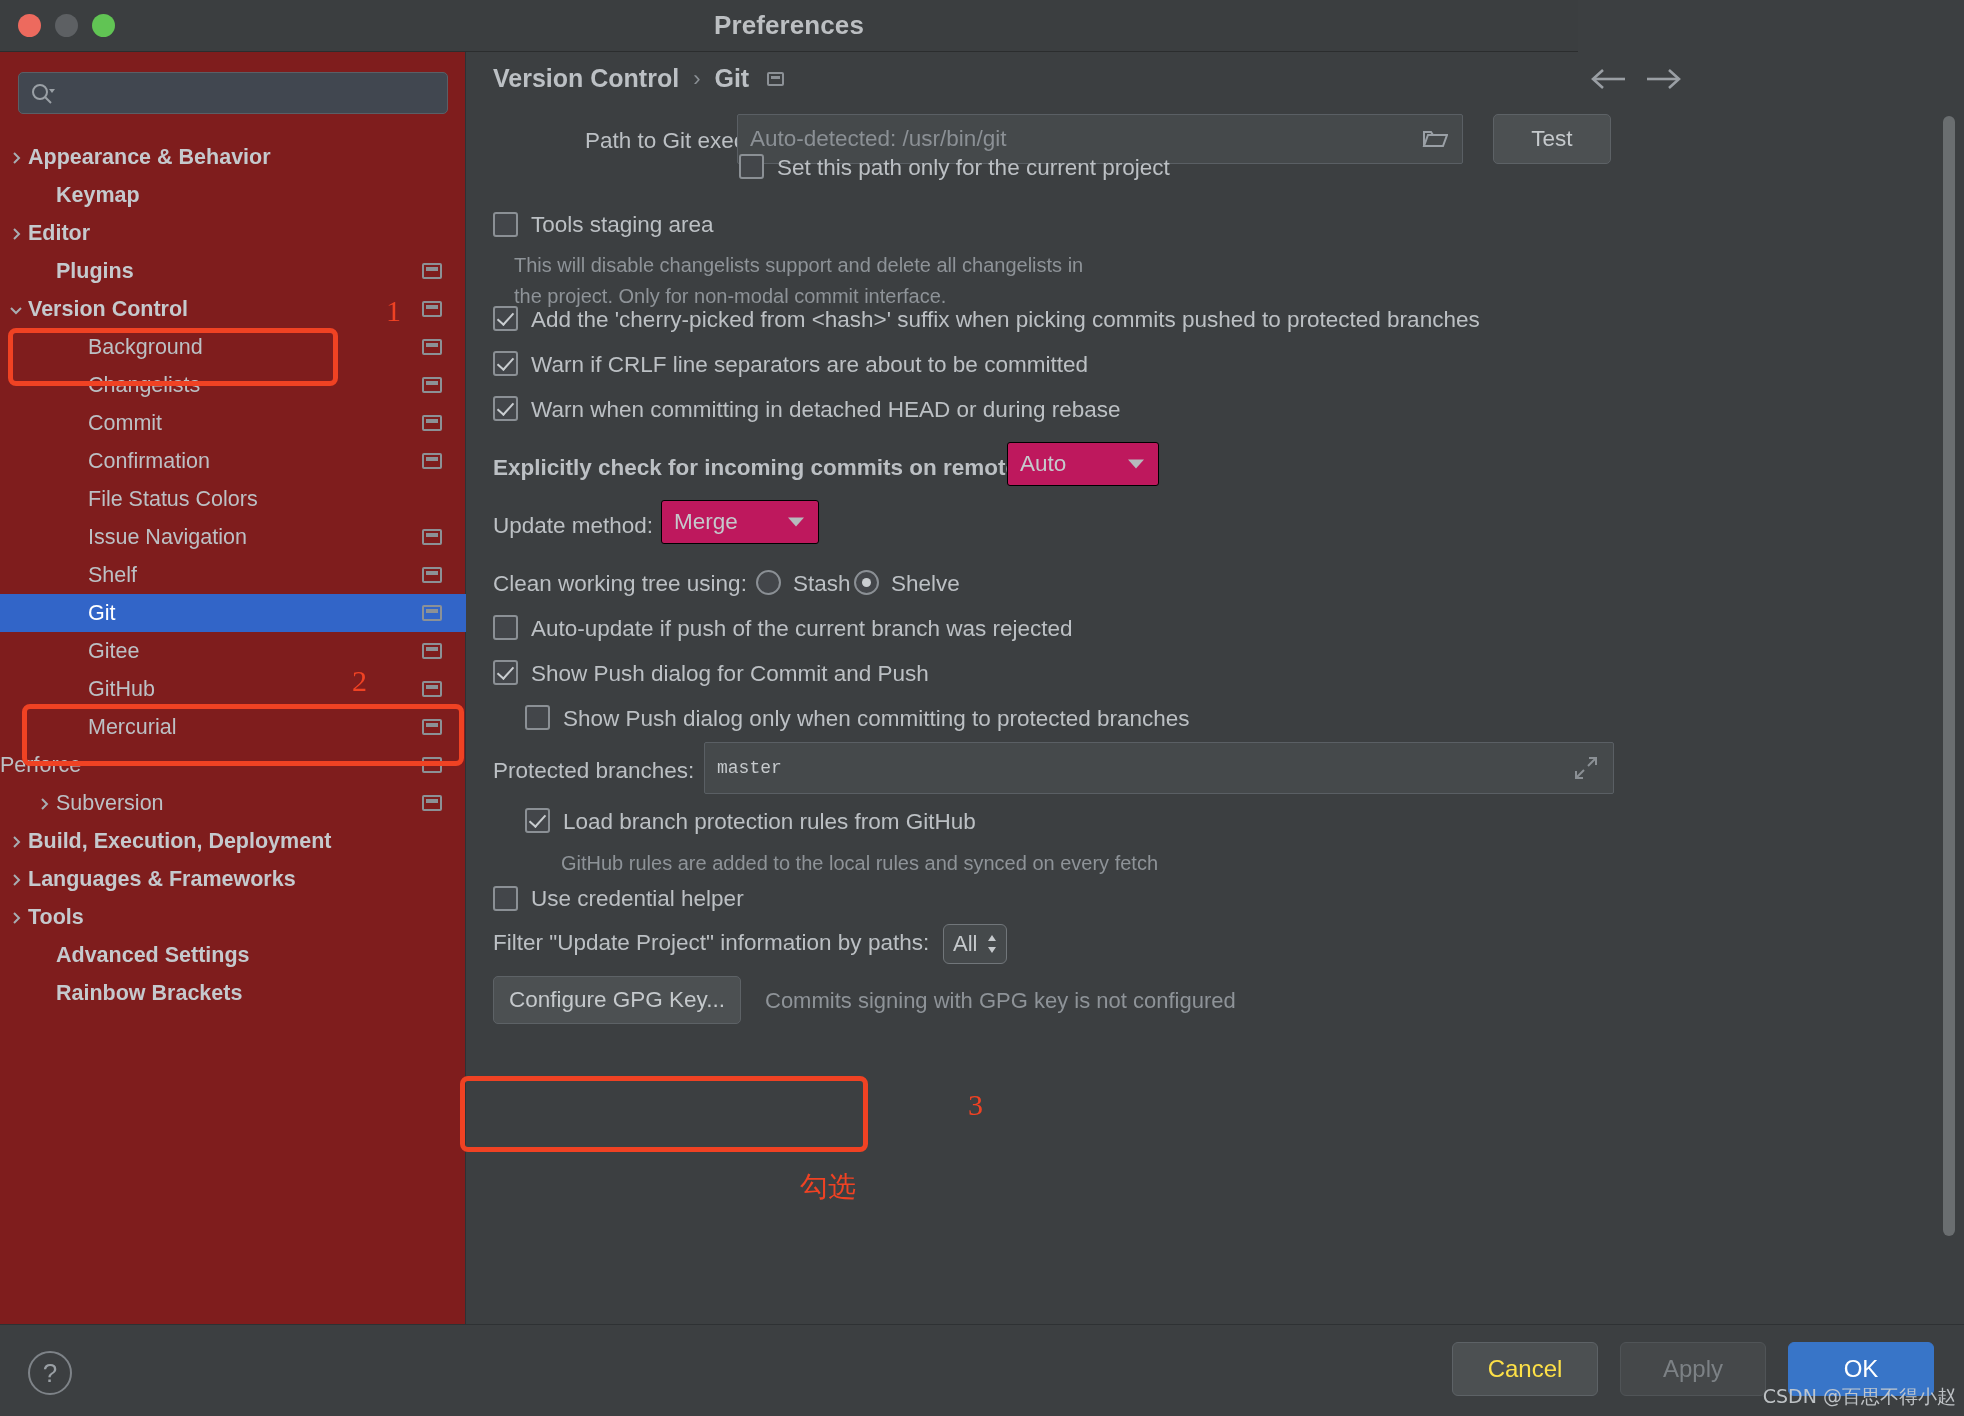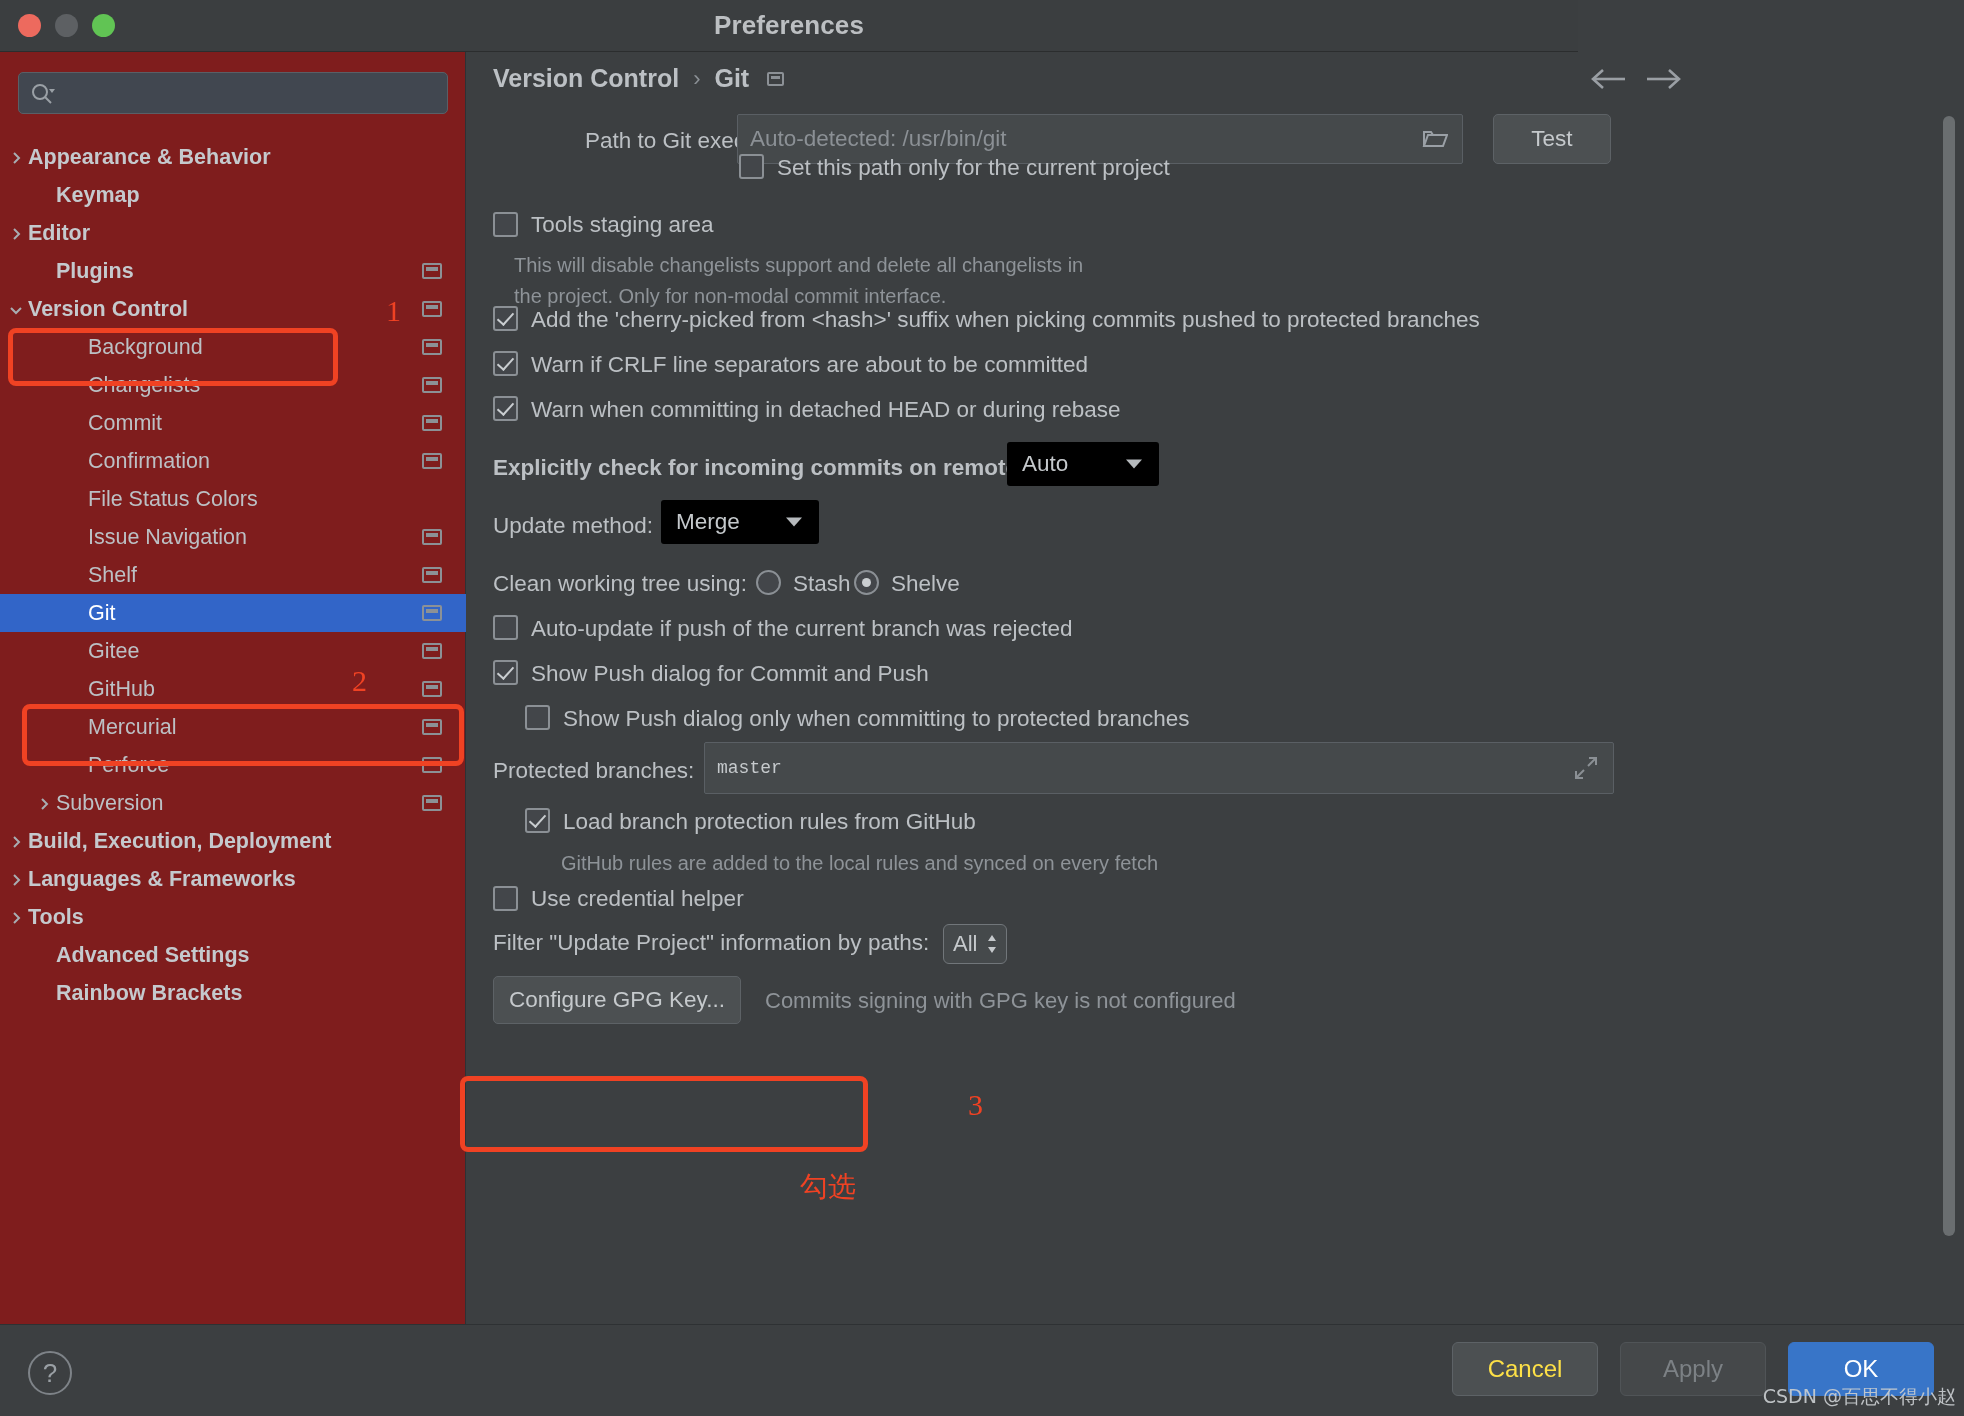--- a/index.html
+++ b/index.html
@@ -267,22 +267,22 @@
     position: absolute;
     left: 6px; top: 6px;
     width: 9px; height: 9px;
     border-radius: 50%;
     background: #c9cdd0;
   }
 
   
   .combo {
     position: absolute;
-    background: #000000;
-    border: 3px solid #000000;
+    background: #be185d;
+    border: 1px solid #000000;
     border-radius: 3px;
     box-sizing: border-box;
     display: flex;
     align-items: center;
   }
   .combo .ctxt {
     color: #c5c9cc;
     font-size: 22.5px;
     margin-left: 12px;
   }
@@ -486,21 +486,21 @@
         </div>
         <div class="node">
           <span class="lbl" style="margin-left: 88px;">GitHub</span>
           <span class="cfg-icon"></span>
         </div>
         <div class="node">
           <span class="lbl" style="margin-left: 88px;">Mercurial</span>
           <span class="cfg-icon"></span>
         </div>
         <div class="node">
-          <span class="lbl" style="margin-left: 88px;">Perforce</span>
+          <span class="lbl" style="">Perforce</span>
           <span class="cfg-icon"></span>
         </div>
         <div class="node">
           <span class="arrow" style="left: 36px;"><svg width="16" height="16" viewBox="0 0 16 16">
               <polyline points="6,3 11,8 6,13" fill="none" stroke="#a8adb2" stroke-width="2"></polyline>
             </svg></span>
           <span class="lbl" style="margin-left: 56px;">Subversion</span>
           <span class="cfg-icon"></span>
         </div>
         <div class="node bold">

